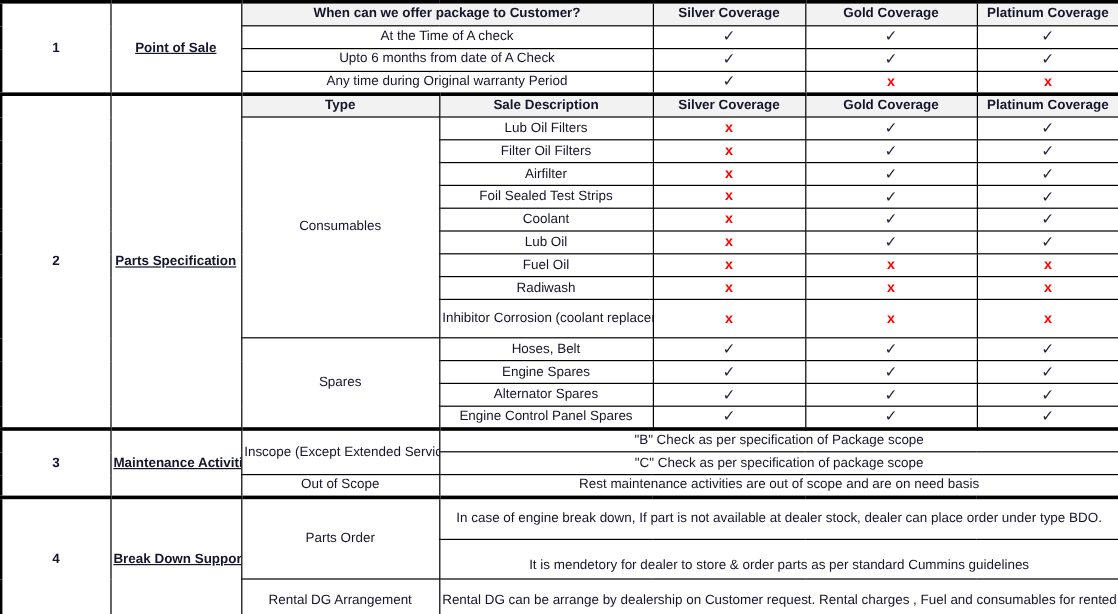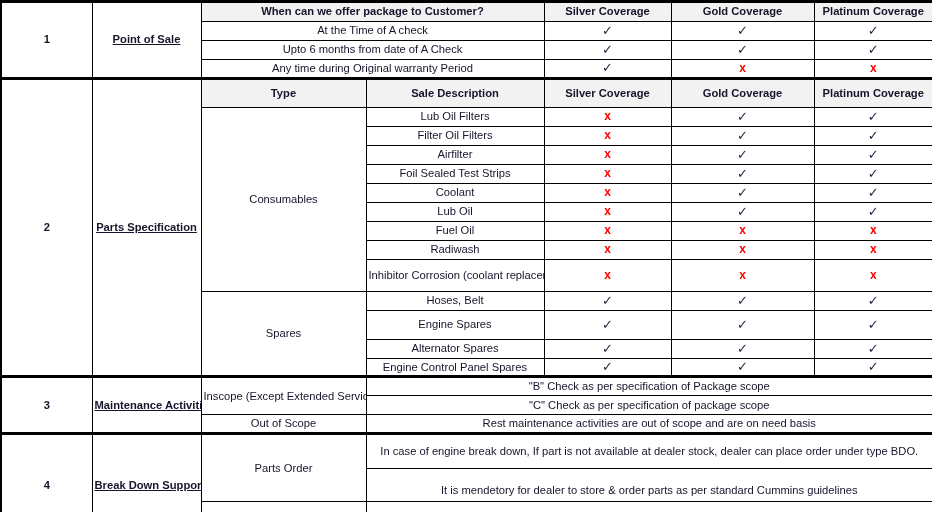--- a/index.html
+++ b/index.html
@@ -97,21 +97,21 @@
       <tr>
         <td colspan="2" style="height:19px">Any time during Original warranty Period</td>
         <td><span class="mark yes">✓</span></td>
         <td><span class="mark no">x</span></td>
         <td class="thick-right"><span class="mark no">x</span></td>
       </tr>
 
       <tr>
         <td rowspan="14" class="secnum thick-left thick-top">2</td>
         <td rowspan="14" class="secname thick-top">Parts Specification</td>
-        <td class="hdr thick-top" style="height:29px">Type</td>
+        <td class="hdr thick-top" style="height:19px">Type</td>
         <td class="hdr thick-top">Sale Description</td>
         <td class="hdr thick-top">Silver Coverage</td>
         <td class="hdr thick-top">Gold Coverage</td>
         <td class="hdr thick-top thick-right">Platinum Coverage</td>
       </tr>
 
       <tr>
         <td rowspan="9">Consumables</td>
         <td style="height:19px">Lub Oil Filters</td>
         <td><span class="mark no">x</span></td>
@@ -168,21 +168,21 @@
       </tr>
 
       <tr>
         <td rowspan="4">Spares</td>
         <td style="height:19px">Hoses, Belt</td>
         <td><span class="mark yes">✓</span></td>
         <td><span class="mark yes">✓</span></td>
         <td class="thick-right"><span class="mark yes">✓</span></td>
       </tr>
       <tr>
-        <td style="height:29px">Engine Spares</td>
+        <td style="height:19px">Engine Spares</td>
         <td><span class="mark yes">✓</span></td>
         <td><span class="mark yes">✓</span></td>
         <td class="thick-right"><span class="mark yes">✓</span></td>
       </tr>
       <tr>
         <td style="height:19px">Alternator Spares</td>
         <td><span class="mark yes">✓</span></td>
         <td><span class="mark yes">✓</span></td>
         <td class="thick-right"><span class="mark yes">✓</span></td>
       </tr>

